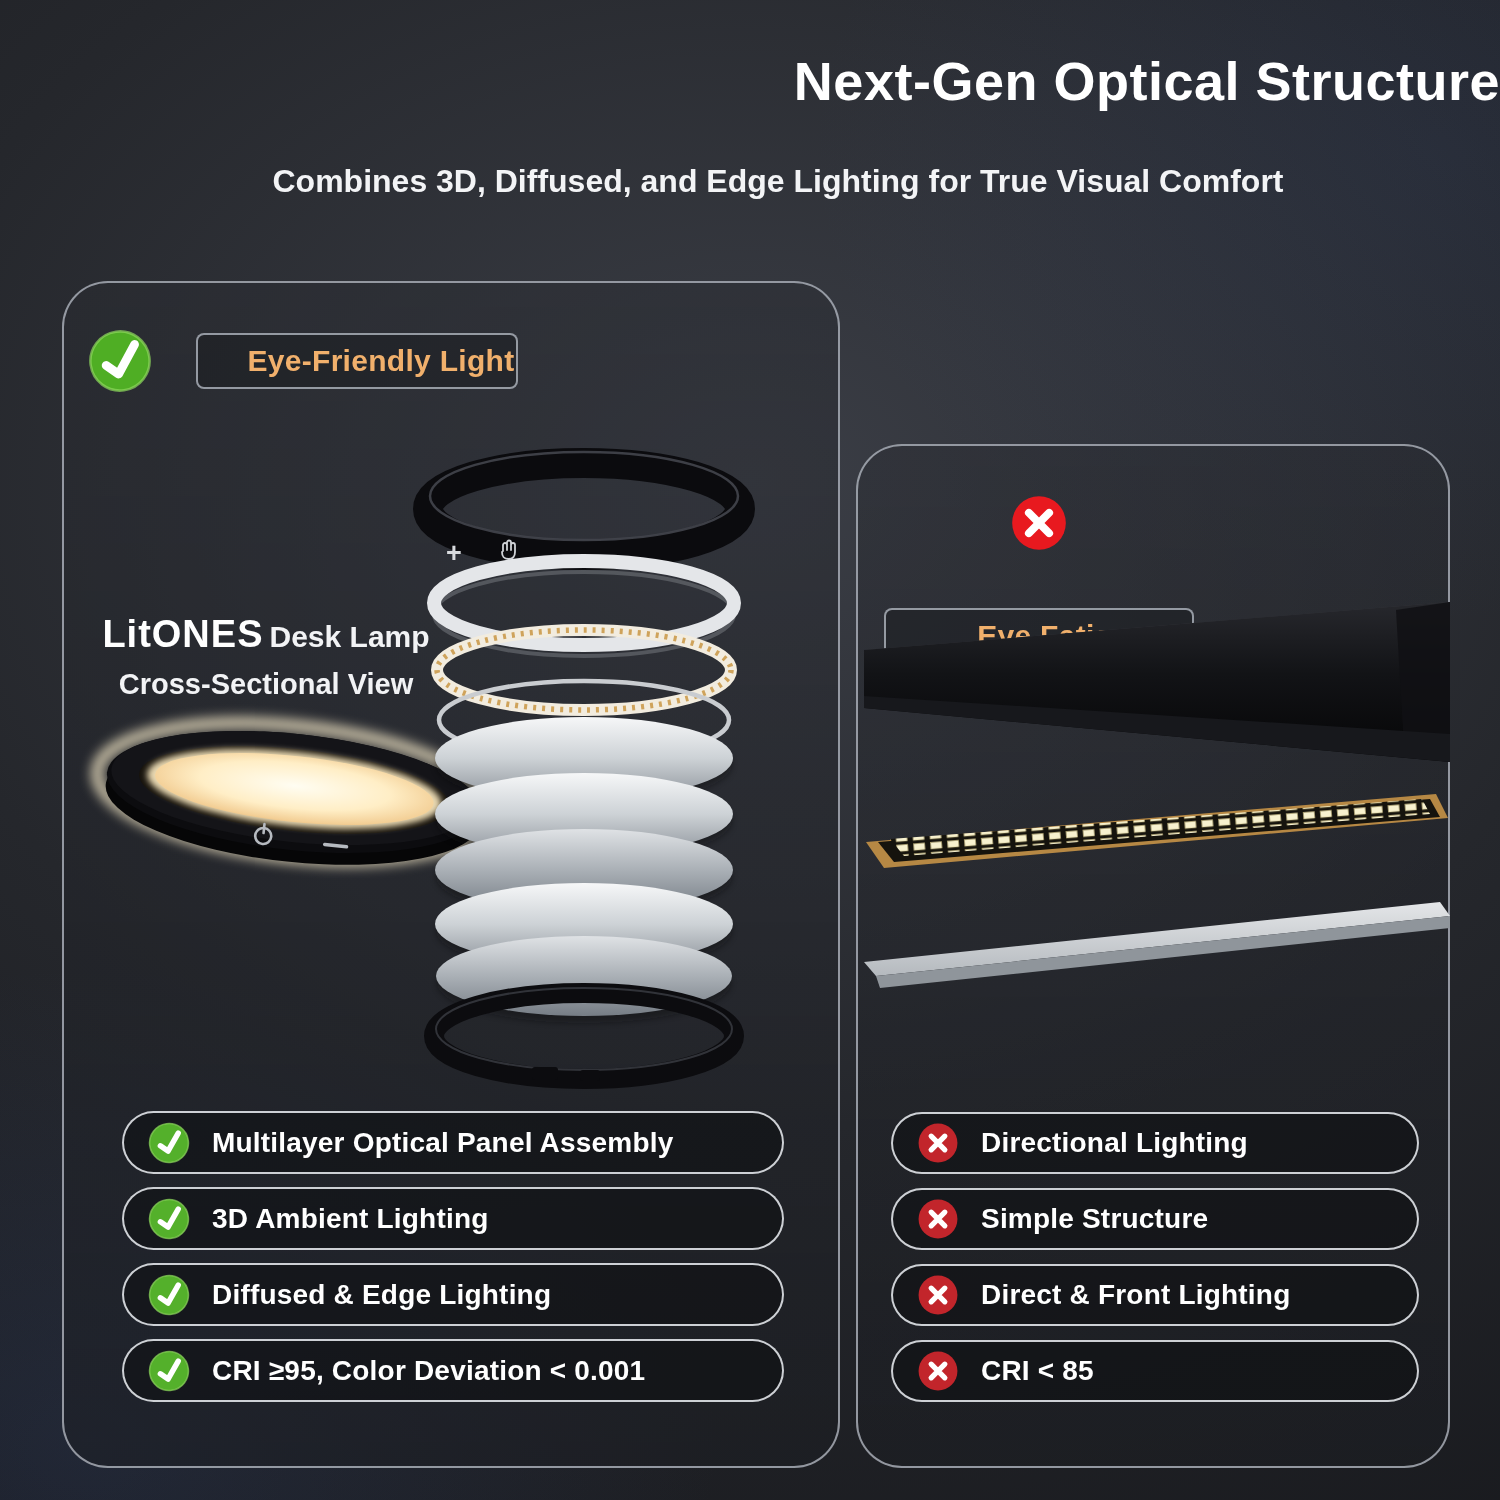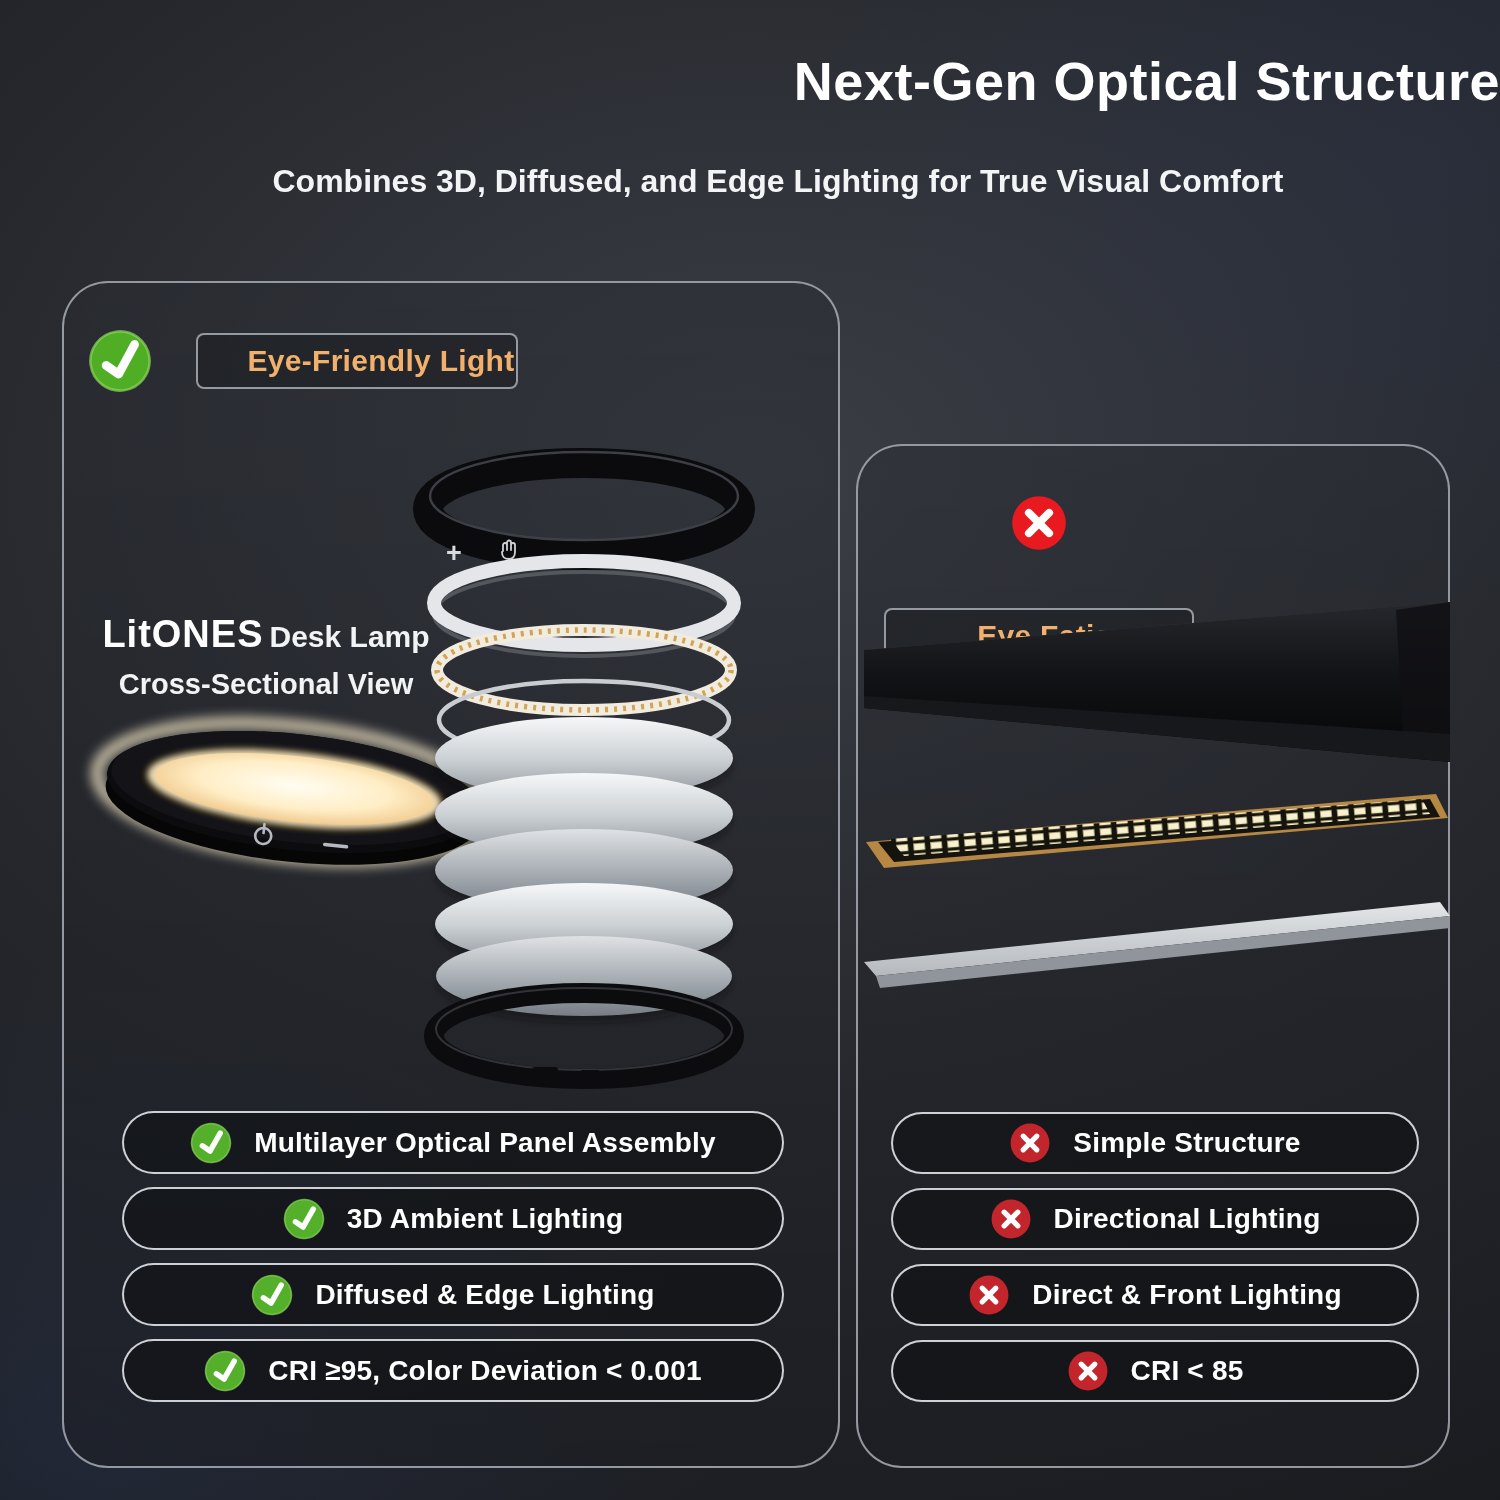--- a/index.html
+++ b/index.html
@@ -56,21 +56,20 @@
   .brand-sub2 { font-size:29px; font-weight:700; color:#f2f3f5; margin-top:12px; }
 
   .features { position:absolute; display:flex; flex-direction:column; z-index:2; }
   .card-left  .features { left:58px; bottom:64px; width:662px; gap:13px; }
   .card-right .features { left:33px; bottom:64px; width:528px; gap:14px; }
   .feature {
     display:flex; align-items:center; gap:22px;
     border:2.5px solid rgba(216,219,223,0.95); border-radius:40px;
     background:rgba(13,14,16,0.55);
     padding:0 24px;
-    justify-content:center;
   }
   .card-left  .feature { height:63px; }
   .card-right .feature { height:62px; }
   .row-ic { width:42px; height:42px; flex:none; }
   .feature .lbl { font-size:28px; font-weight:700; letter-spacing:0.2px; color:#fff; white-space:nowrap; }
 </style>
 </head>
 <body>
 
 <div class="page">
@@ -271,28 +270,28 @@
         <polygon points="18,380 592,320 592,332 22,392" fill="#8f959b"></polygon>
       </g>
     </svg>
 
     <ul class="features">
       <li class="feature">
         <svg class="row-ic" viewBox="0 0 40 40">
             <circle cx="20" cy="20" r="18.5" fill="#c2252b"></circle>
             <path d="M13.5 13.5 L26.5 26.5 M26.5 13.5 L13.5 26.5" stroke="#fff" stroke-width="5" stroke-linecap="round"></path>
           </svg>
-        <span class="lbl">Simple Structure</span>
+        <span class="lbl">Directional Lighting</span>
       </li>
       <li class="feature">
         <svg class="row-ic" viewBox="0 0 40 40">
             <circle cx="20" cy="20" r="18.5" fill="#c2252b"></circle>
             <path d="M13.5 13.5 L26.5 26.5 M26.5 13.5 L13.5 26.5" stroke="#fff" stroke-width="5" stroke-linecap="round"></path>
           </svg>
-        <span class="lbl">Directional Lighting</span>
+        <span class="lbl">Simple Structure</span>
       </li>
       <li class="feature">
         <svg class="row-ic" viewBox="0 0 40 40">
             <circle cx="20" cy="20" r="18.5" fill="#c2252b"></circle>
             <path d="M13.5 13.5 L26.5 26.5 M26.5 13.5 L13.5 26.5" stroke="#fff" stroke-width="5" stroke-linecap="round"></path>
           </svg>
         <span class="lbl">Direct &amp; Front Lighting</span>
       </li>
       <li class="feature">
         <svg class="row-ic" viewBox="0 0 40 40">

